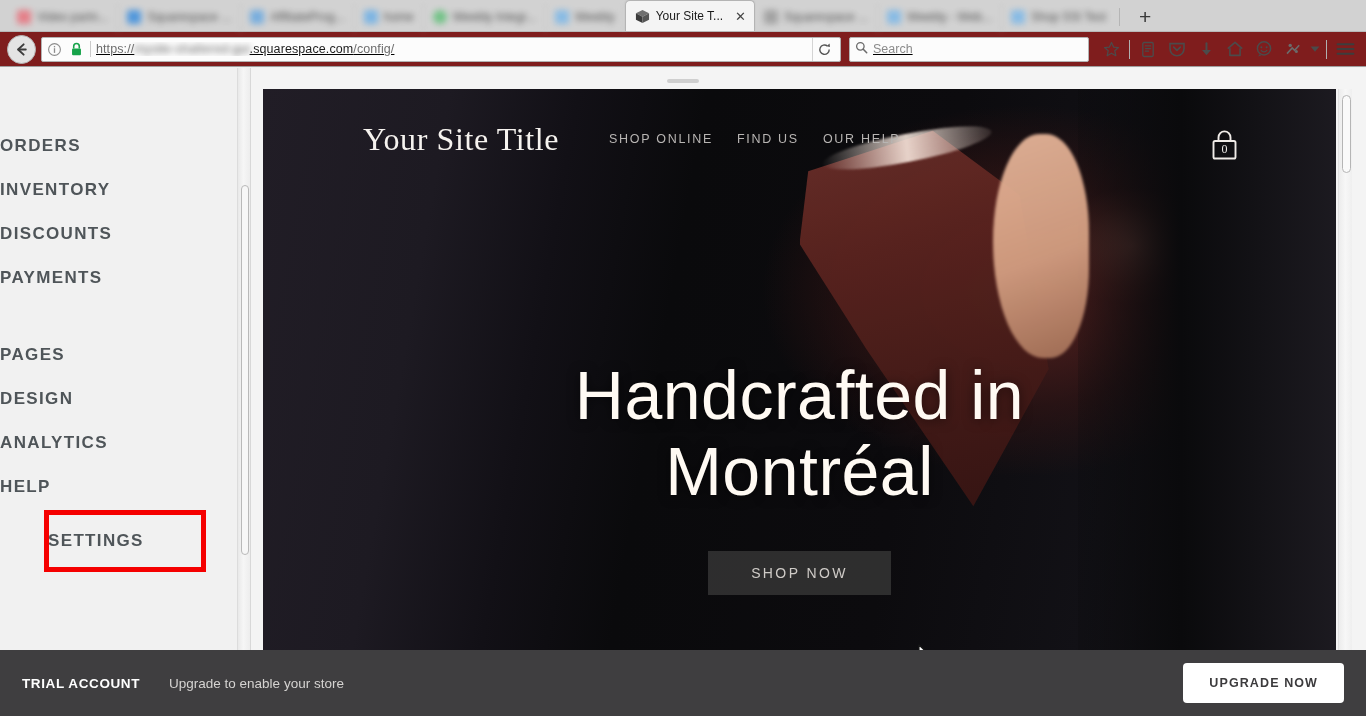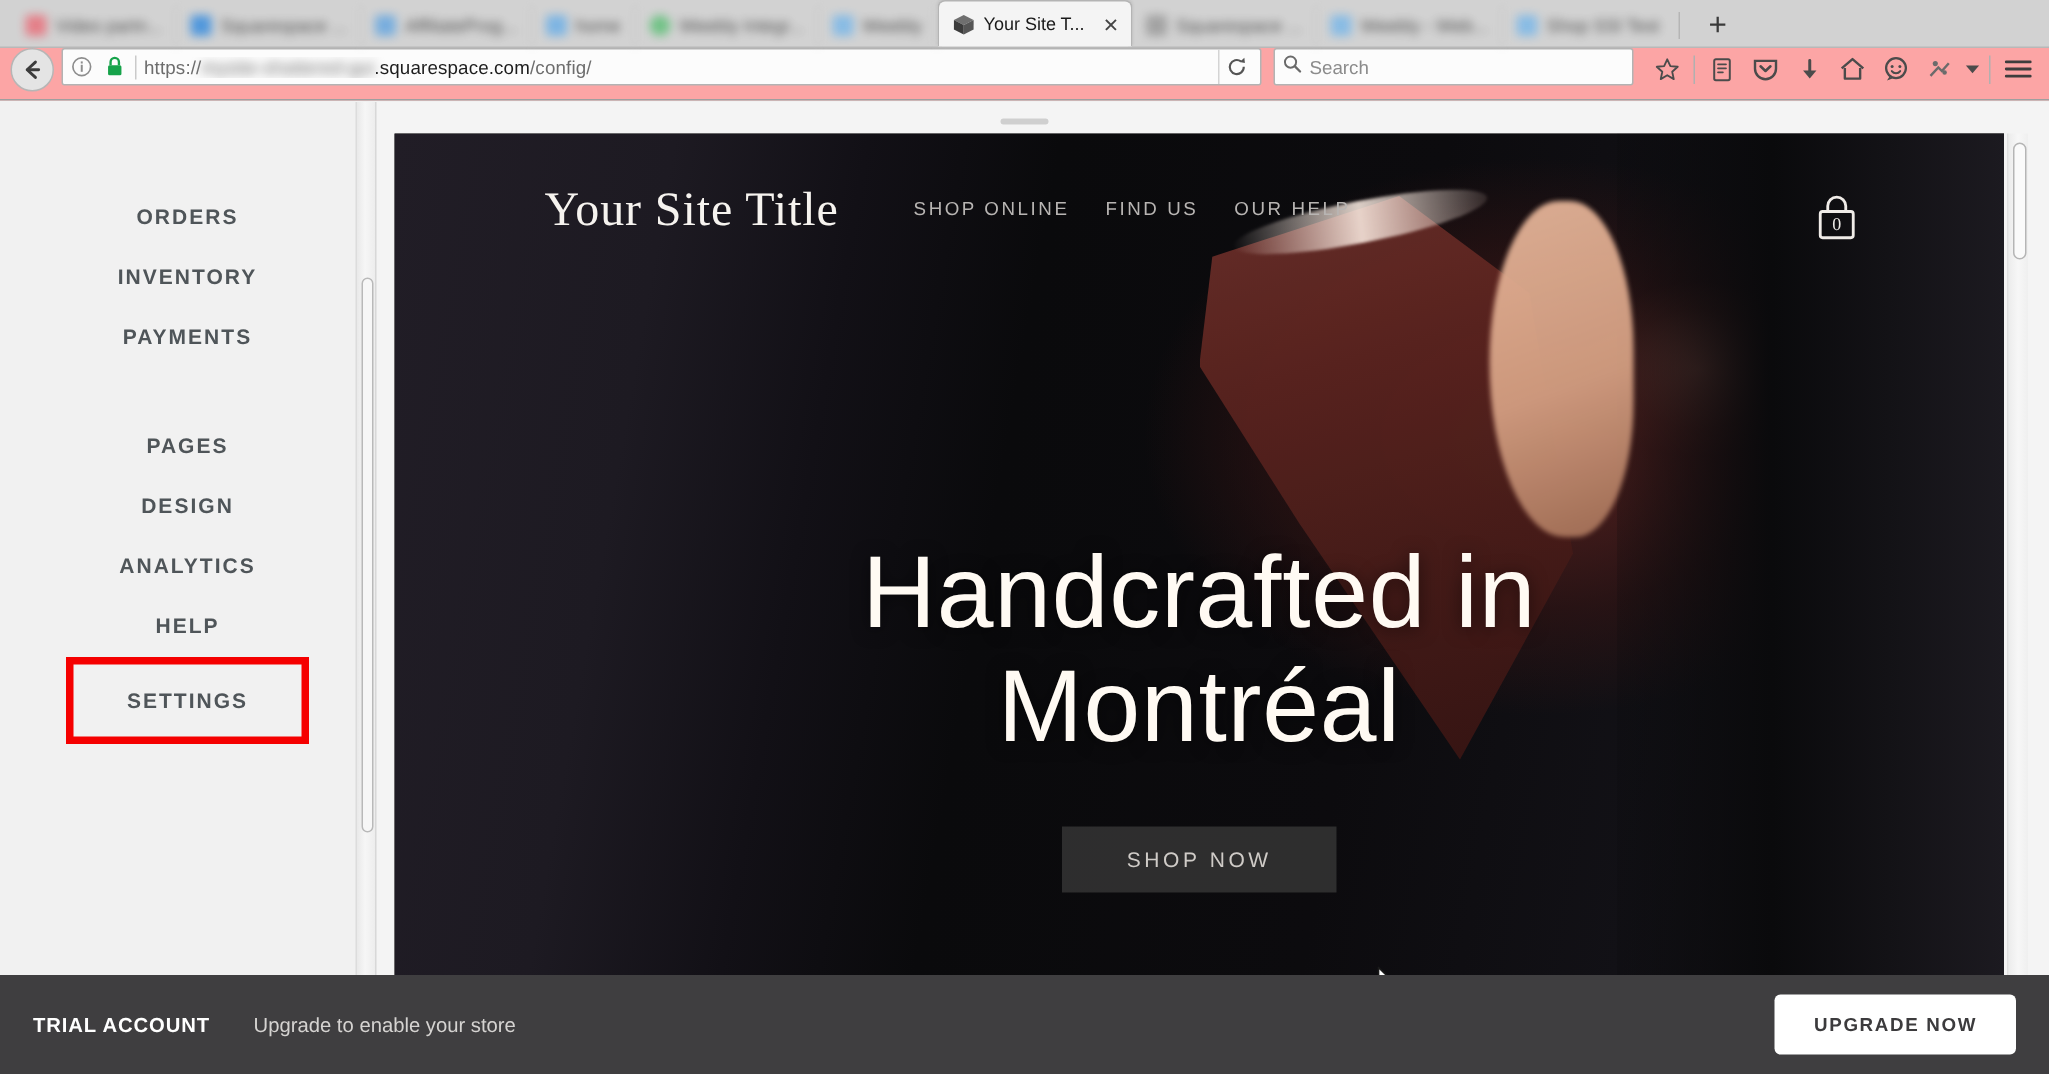--- a/index.html
+++ b/index.html
@@ -61,26 +61,27 @@
   .newtab {
     width: 30px; height: 28px;
     display: flex; align-items: center; justify-content: center;
     font-size: 21px; color: #3a3a3a; font-weight: 300;
     margin-left: 6px;
   }
   .tabsep { width: 1px; height: 18px; background: #b5b5b5; margin: 0 4px 5px; }
 
   .navbar {
     height: 35px;
-    background: #fca5a5;
+    background: #7f1d1d;
     display: flex;
-    align-items: flex-start;
+    align-items: center;
     padding: 0 7px;
     gap: 5px;
     border-bottom: 1px solid #9f9f9f;
+    text-decoration: underline;
   }
   .navbtn {
     width: 28px; height: 28px;
     display: flex; align-items: center; justify-content: center;
     color: #4b4b4b; flex: none;
   }
   .back-btn {
     width: 29px; height: 29px; border-radius: 50%;
     border: 1px solid #b6b6b6; background: #e4e4e4;
     display: flex; align-items: center; justify-content: center;
@@ -141,22 +142,22 @@
   
   .sidebar {
     position: absolute;
     top: 0; left: 0; width: 251px; bottom: 0;
     background: #f1f1f1;
     border-right: 1px solid #d8d8d8;
     overflow: hidden;
   }
   .nav-list { padding-top: 56px; }
   .nav-item {
-    text-align: center;
-    font-size: 14px;
+    text-align: left;
+    font-size: 17px;
     letter-spacing: 1.35px;
     color: #4f5559;
     font-weight: 700;
     padding: 12px 0;
     position: relative;
   }
   .nav-gap { height: 33px; }
   .nav-item.boxed {
     outline: 5px solid #f50000;
     outline-offset: -1px;
@@ -478,20 +479,21 @@
   </div>
 
   <div class="viewport">
 
     <div class="drag-handle"></div>
 
     <div class="sidebar">
       <div class="nav-list">
         <div class="nav-item">ORDERS</div>
         <div class="nav-item">INVENTORY</div>
+        <div class="nav-item">DISCOUNTS</div>
         <div class="nav-item">PAYMENTS</div>
         <div class="nav-gap"></div>
         <div class="nav-item">PAGES</div>
         <div class="nav-item">DESIGN</div>
         <div class="nav-item">ANALYTICS</div>
         <div class="nav-item">HELP</div>
         <div class="nav-item boxed">SETTINGS</div>
       </div>
       <div class="avatar-circle"></div>
       <div class="sb-track">

